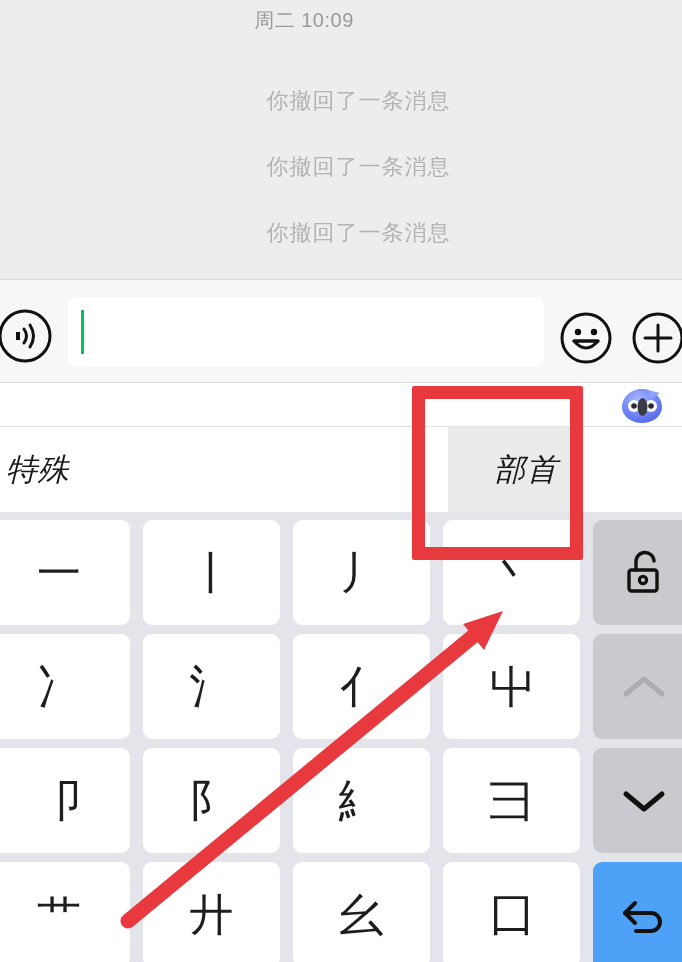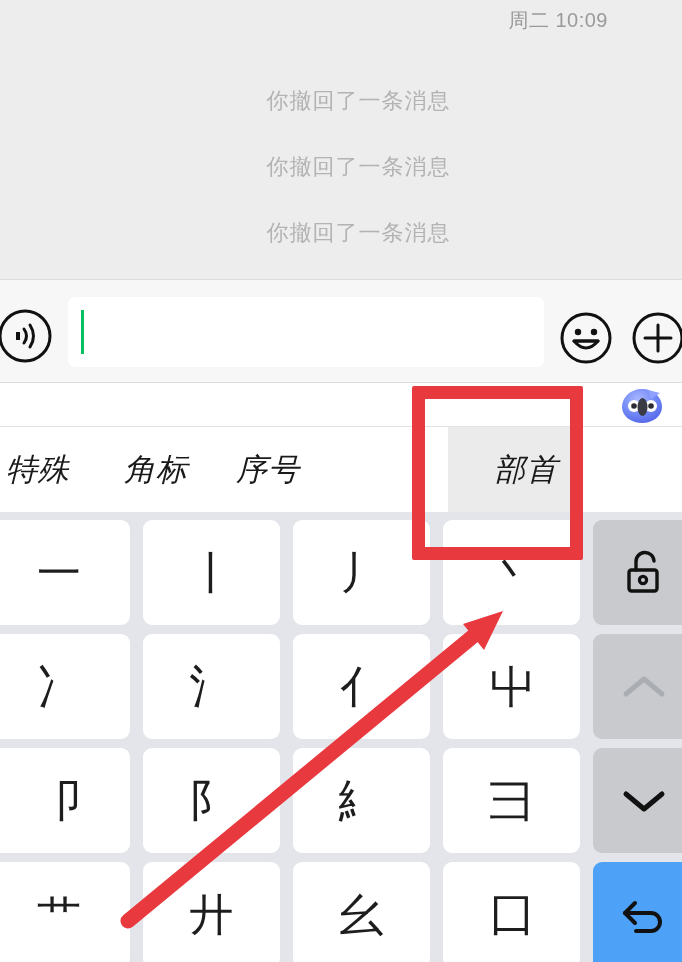--- a/index.html
+++ b/index.html
@@ -11,21 +11,21 @@
   }
   #app { position: relative; width: 682px; height: 962px; overflow: hidden; }
 
   
   .chat {
     position: absolute; left: 0; top: 0; width: 682px; height: 279px;
     background: #ededed;
   }
   .chat-time {
     position: absolute; top: 7px; left: 0; width: 608px;
-    text-align: right;
+    text-align: center;
     font-size: 20px; color: #9a9a9a; letter-spacing: .5px;
   }
   .sys-notice {
     position: absolute; left: 0; width: 682px; text-align: center;
     font-size: 22px; color: #b3b3b3; letter-spacing: 1px; padding-left: 35px;
   }
   .sys-1 { top: 86px; }
   .sys-2 { top: 152px; }
   .sys-3 { top: 218px; }
 
@@ -169,26 +169,20 @@
         <circle cx="31" cy="19" r="2.8" fill="#2a2a33"></circle>
         <ellipse cx="22.5" cy="20" rx="5" ry="9" fill="#3a3a45"></ellipse>
       </svg>
     </div>
   </div>
 
   <div class="tab-bar">
     <div class="tab" style="left:-24px; width:124px;">
       <span>特殊</span>
     </div>
-    <div class="tab" style="left:100px; width:112px;">
-      <span>角标</span>
-    </div>
-    <div class="tab" style="left:212px; width:112px;">
-      <span>序号</span>
-    </div>
     <div class="tab selected" style="left:448px; width:128px;padding-left:28px;">
       <span>部首</span>
     </div>
   </div>
 
   <div class="keyboard">
 
     <div class="key" style="left:-12px; top:8px; width:142px; height:105px;">
         <span>一</span>
       </div>

